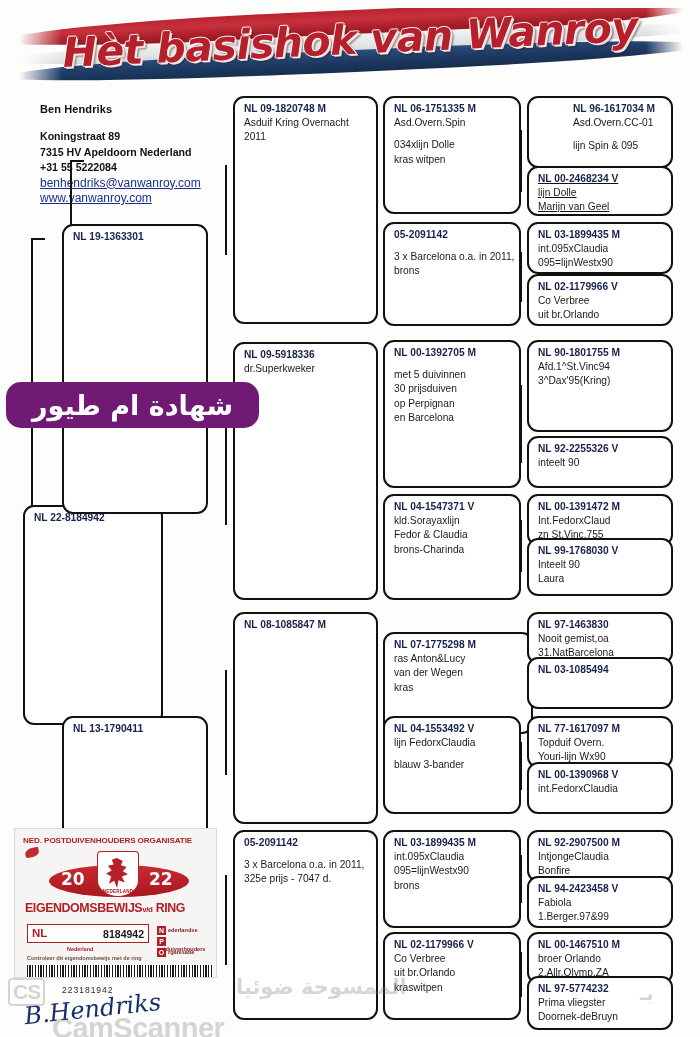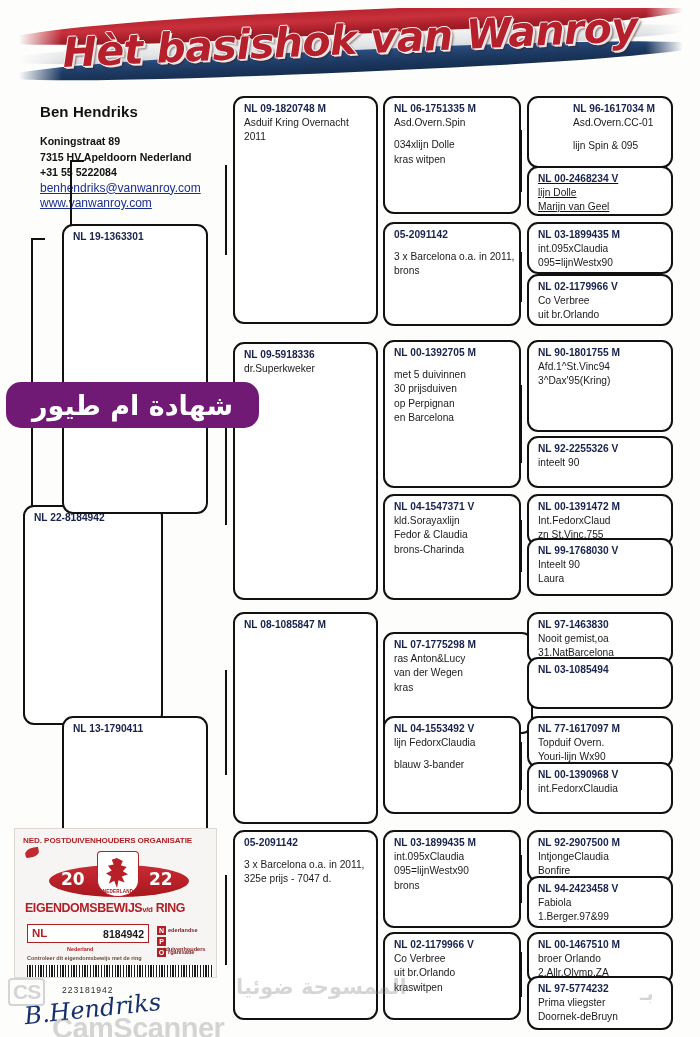--- a/index.html
+++ b/index.html
@@ -60,21 +60,21 @@
     z-index: 4;
     text-shadow:
       1px 0 0 #f6f2f0, -1px 0 0 #f6f2f0, 0 1px 0 #f6f2f0, 0 -1px 0 #f6f2f0,
       2px 2px 0 #e8e2e0, 3px 3px 2px rgba(60,20,20,.55);
     white-space: nowrap;
   }
 
   
   #contact { position: absolute; left: 40px; top: 103px; width: 190px; }
   #contact .name {
-    font-size: 15px; font-weight: bold; letter-spacing: .1px; margin-bottom: 14px;
+    font-size: 11px; font-weight: bold; letter-spacing: .1px; margin-bottom: 14px;
   }
   #contact .line { font-size: 10.6px; line-height: 15.5px; font-weight: 600; }
   #contact .link {
     font-size: 12px; line-height: 15.5px; font-weight: 400;
     color: #1a2f8f; text-decoration: underline; display: block;
   }
 
   
   .pbox {
     position: absolute;

